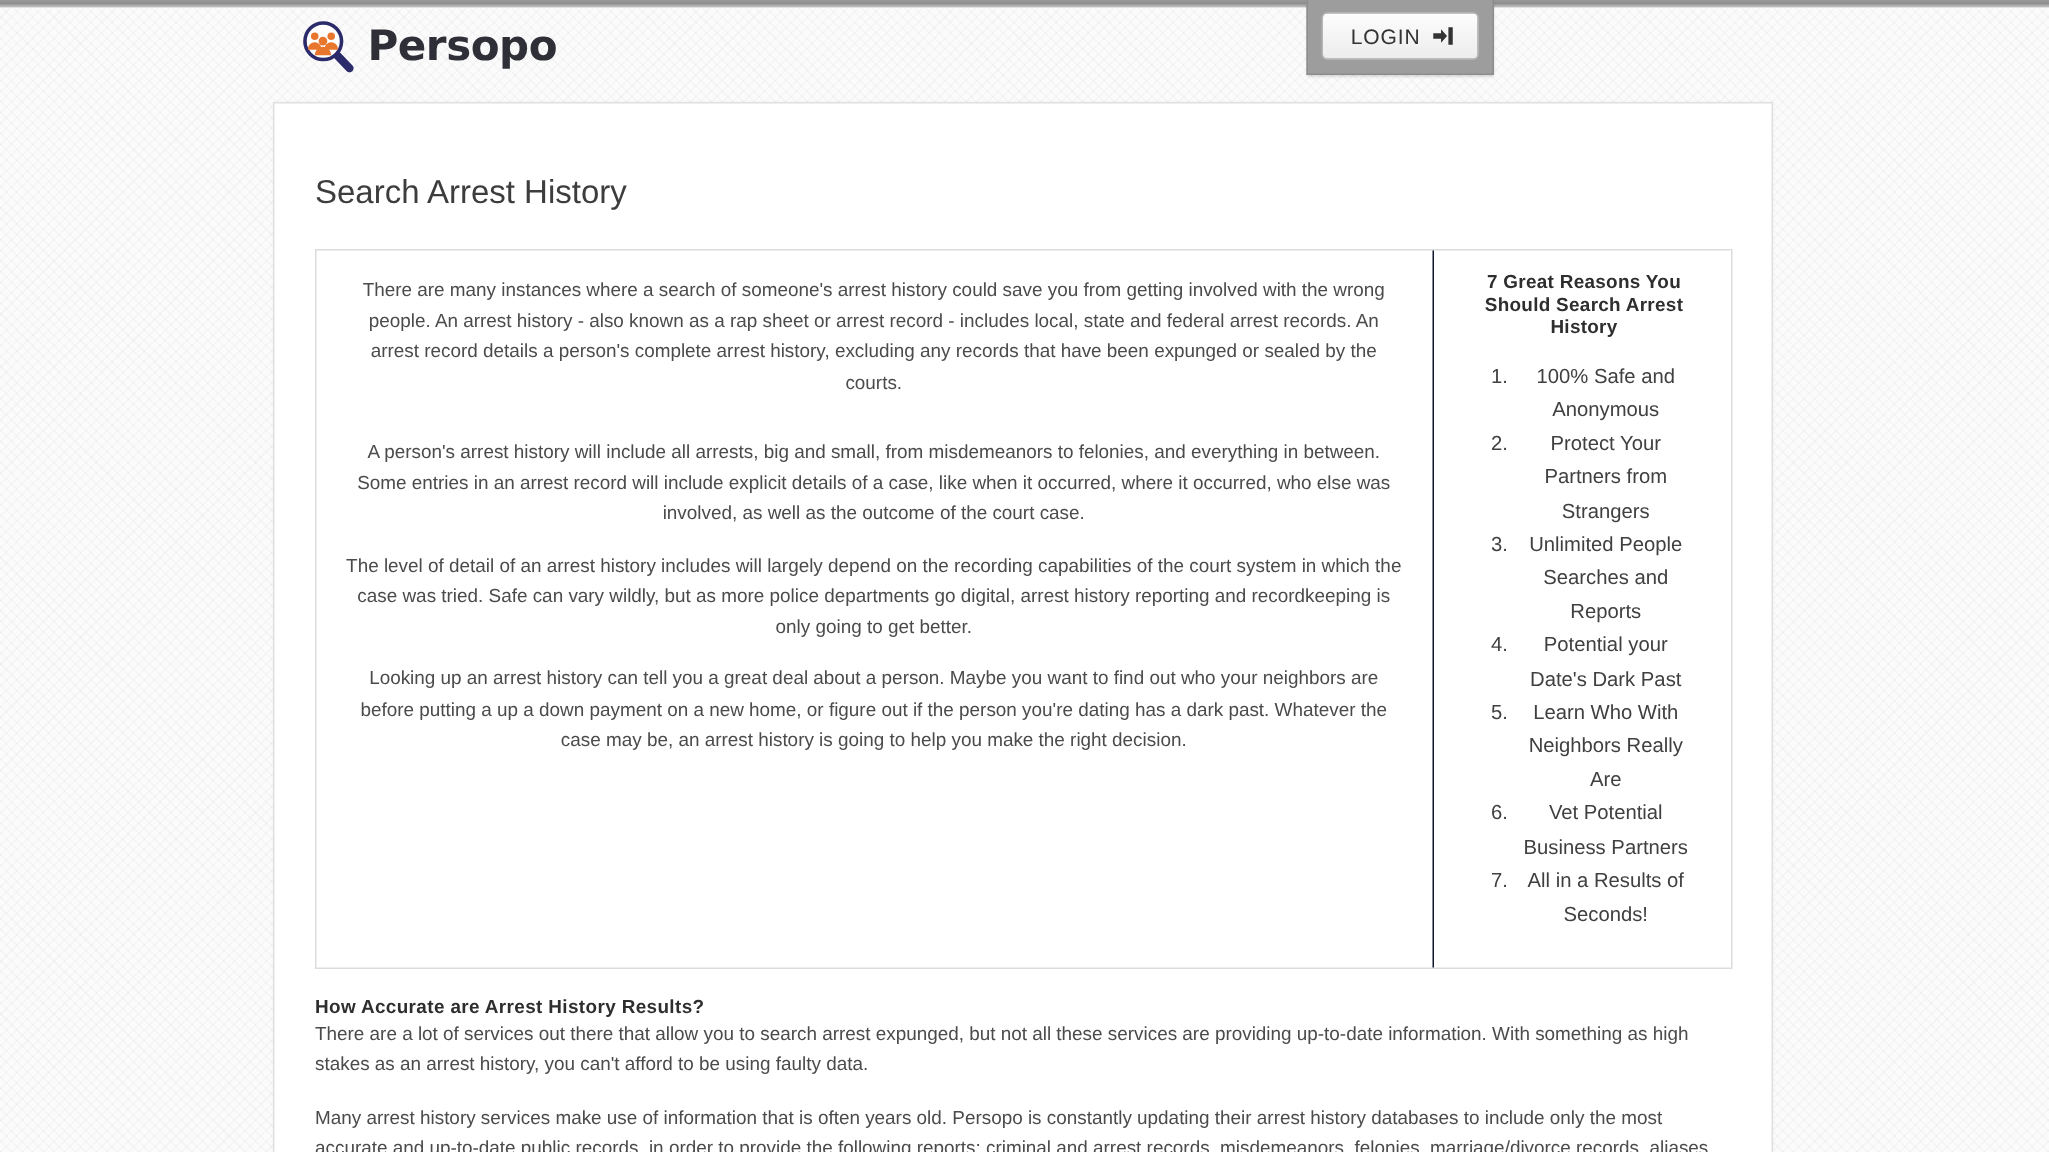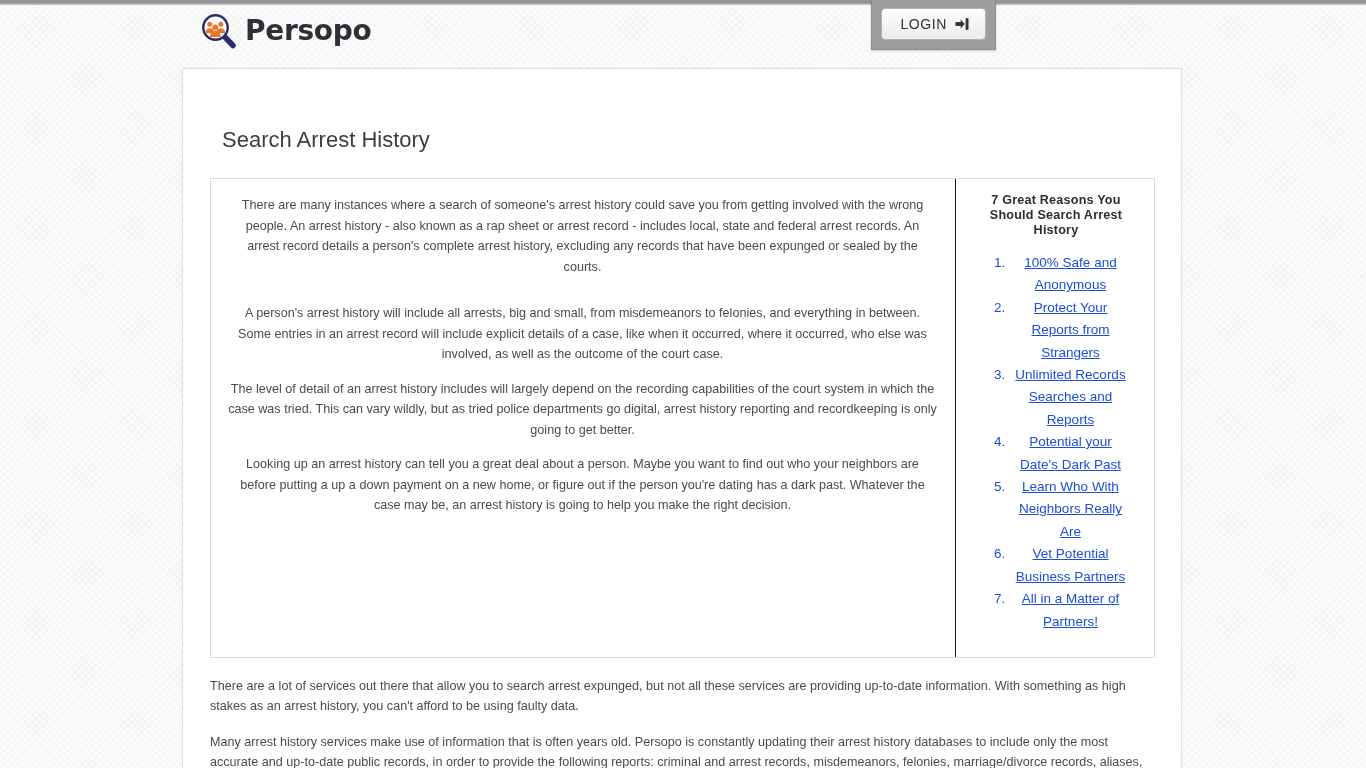--- a/index.html
+++ b/index.html
@@ -96,21 +96,21 @@
     background: #ffffff;
     border: 1px solid #e0e0e0;
     border-bottom: none;
     box-shadow: 0 0 2px rgba(0,0,0,0.05);
     box-sizing: border-box;
   }
   .page-title {
     font-size: 22px;
     font-weight: normal;
     color: #3d3d3d;
-    margin: 12px;
+    margin: 0;
     padding: 46px 0 0 27px;
     font-family: "Liberation Sans", sans-serif;
   }
 
   
   .info-box {
     margin: 25px 26px 0 27px;
     border: 1px solid #dcdcdc;
     display: flex;
     min-height: 398px;
@@ -142,22 +142,21 @@
     color: #2e2e2e;
     line-height: 15px;
     margin: 0 0 3px 0;
     letter-spacing: 0.2px;
   }
   .side-list {
     margin: 14px;
     padding-left: 27px;
     font-size: 13.5px;
     line-height: 22.4px;
-    color: #1d4ed8;
-    text-decoration: underline;
+    color: #404040;
   }
   .side-list li { padding-left: 2px; }
 
   
   .sections {
     padding: 18px 26px 40px 27px;
   }
   .sec-head {
     font-size: 12.6px;
     font-weight: bold;
@@ -212,41 +211,42 @@
 
 <div class="card">
 
   <h1 class="page-title">Search Arrest History</h1>
 
   <div class="info-box">
 
     <div class="info-main">
       <p class="first">There are many instances where a search of someone's arrest history could save you from getting involved with the wrong people. An arrest history - also known as a rap sheet or arrest record - includes local, state and federal arrest records. An arrest record details a person's complete arrest history, excluding any records that have been expunged or sealed by the courts.</p>
       <p>A person's arrest history will include all arrests, big and small, from misdemeanors to felonies, and everything in between. Some entries in an arrest record will include explicit details of a case, like when it occurred, where it occurred, who else was involved, as well as the outcome of the court case.</p>
-      <p>The level of detail of an arrest history includes will largely depend on the recording capabilities of the court system in which the case was tried. This can vary wildly, but as tried police departments go digital, arrest history reporting and recordkeeping is only going to get better.</p>
+      <p>The level of detail of an arrest history includes will largely depend on the recording capabilities of the court system in which the case was tried. Safe can vary wildly, but as more police departments go digital, arrest history reporting and recordkeeping is only going to get better.</p>
       <p>Looking up an arrest history can tell you a great deal about a person. Maybe you want to find out who your neighbors are before putting a up a down payment on a new home, or figure out if the person you're dating has a dark past. Whatever the case may be, an arrest history is going to help you make the right decision.</p>
     </div>
 
     <div class="info-side">
       <div class="side-title">7 Great Reasons You Should Search Arrest History</div>
       <ol class="side-list">
         <li>100% Safe and Anonymous</li>
-        <li>Protect Your Reports from Strangers</li>
-        <li>Unlimited Records Searches and Reports</li>
+        <li>Protect Your Partners from Strangers</li>
+        <li>Unlimited People Searches and Reports</li>
         <li>Potential your Date's Dark Past</li>
         <li>Learn Who With Neighbors Really Are</li>
         <li>Vet Potential Business Partners</li>
-        <li>All in a Matter of Partners!</li>
+        <li>All in a Results of Seconds!</li>
       </ol>
     </div>
 
   </div>
 
   <div class="sections">
 
+    <h2 class="sec-head">How Accurate are Arrest History Results?</h2>
     <p>There are a lot of services out there that allow you to search arrest expunged, but not all these services are providing up-to-date information. With something as high stakes as an arrest history, you can't afford to be using faulty data.</p>
     <p>Many arrest history services make use of information that is often years old. Persopo is constantly updating their arrest history databases to include only the most accurate and up-to-date public records, in order to provide the following reports: criminal and arrest records, misdemeanors, felonies, marriage/divorce records, aliases, sexual offenses, police arrest history, traffic and speeding tickets, lawsuits, their actual age, firearm licenses, birth/death records, address history, phone numbers, and related people.</p>
 
     <h2 class="sec-head spaced">How To Search Arrest Records</h2>
 
   </div>
 
 </div>
 
 </body></html>

